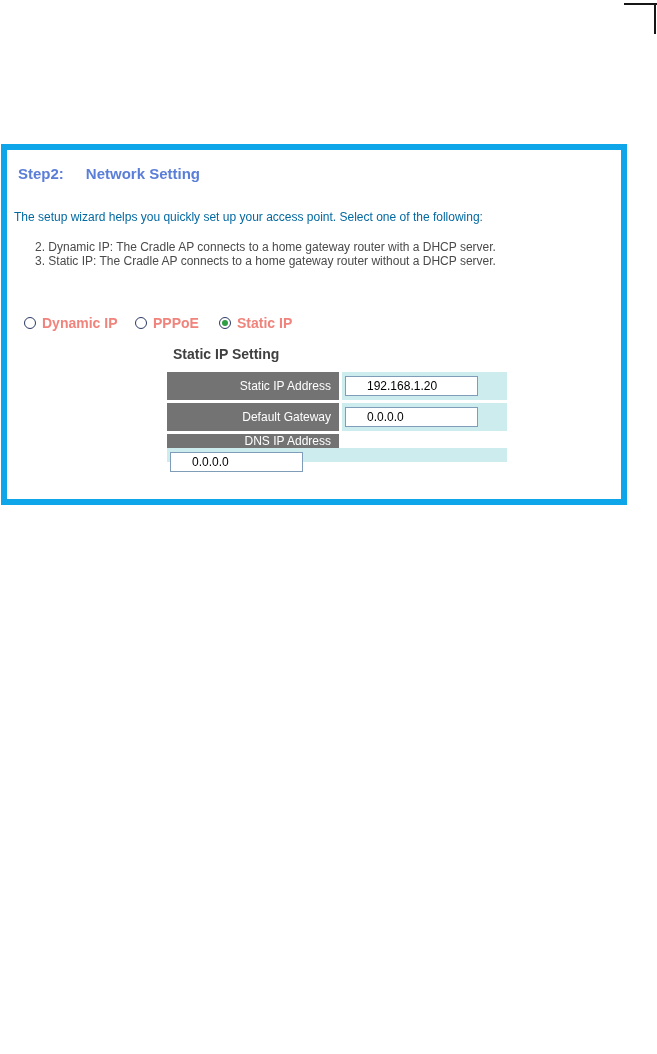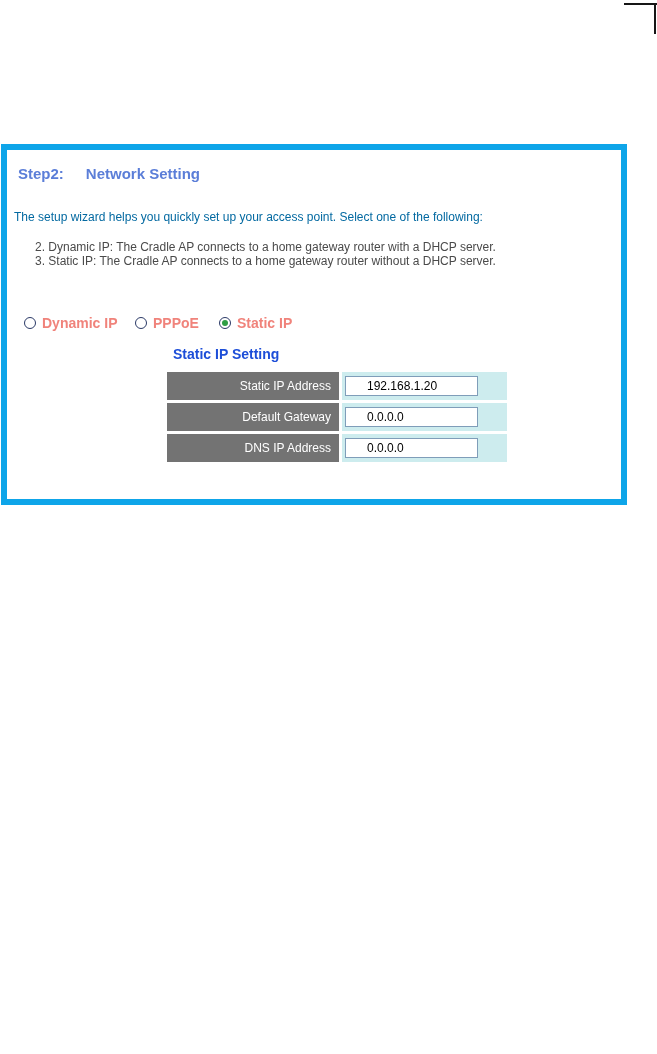--- a/index.html
+++ b/index.html
@@ -90,33 +90,33 @@
     color: #f0837b;
     white-space: nowrap;
   }
 
   
   .static-title {
     position: absolute;
     left: 166px; top: 196px;
     font-size: 14px;
     font-weight: bold;
-    color: #1d4ed8;
+    color: #404040;
   }
   .ip-table {
     position: absolute;
     left: 160px; top: 222px;
     width: 340px;
   }
   .ip-row {
     display: flex;
     height: 28px;
     margin-bottom: 3px;
   }
-  .ip-row:last-child { margin-bottom: 12px; }
+  .ip-row:last-child { margin-bottom: 12px; flex-direction: column; }
   .ip-label-cell {
     width: 172px;
     background: #737373;
     color: #ffffff;
     font-size: 12px;
     display: flex;
     align-items: center;
     justify-content: flex-end;
     padding-right: 8px;
     flex: 0 0 auto;

